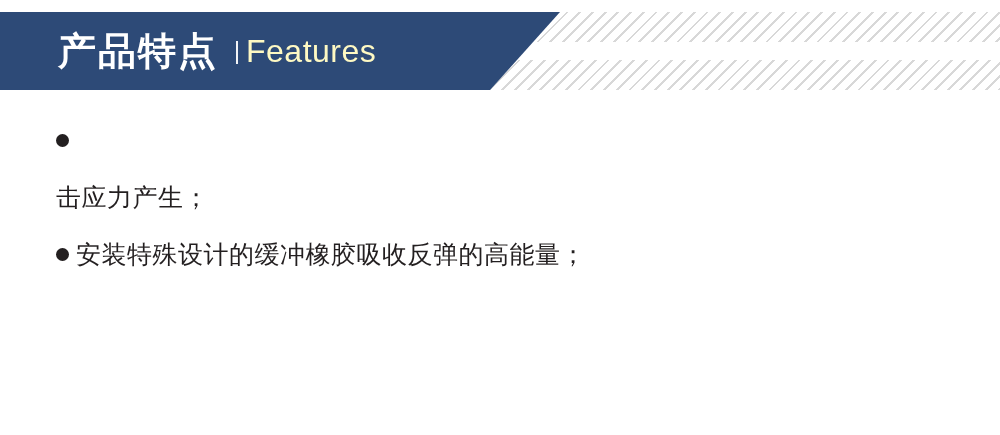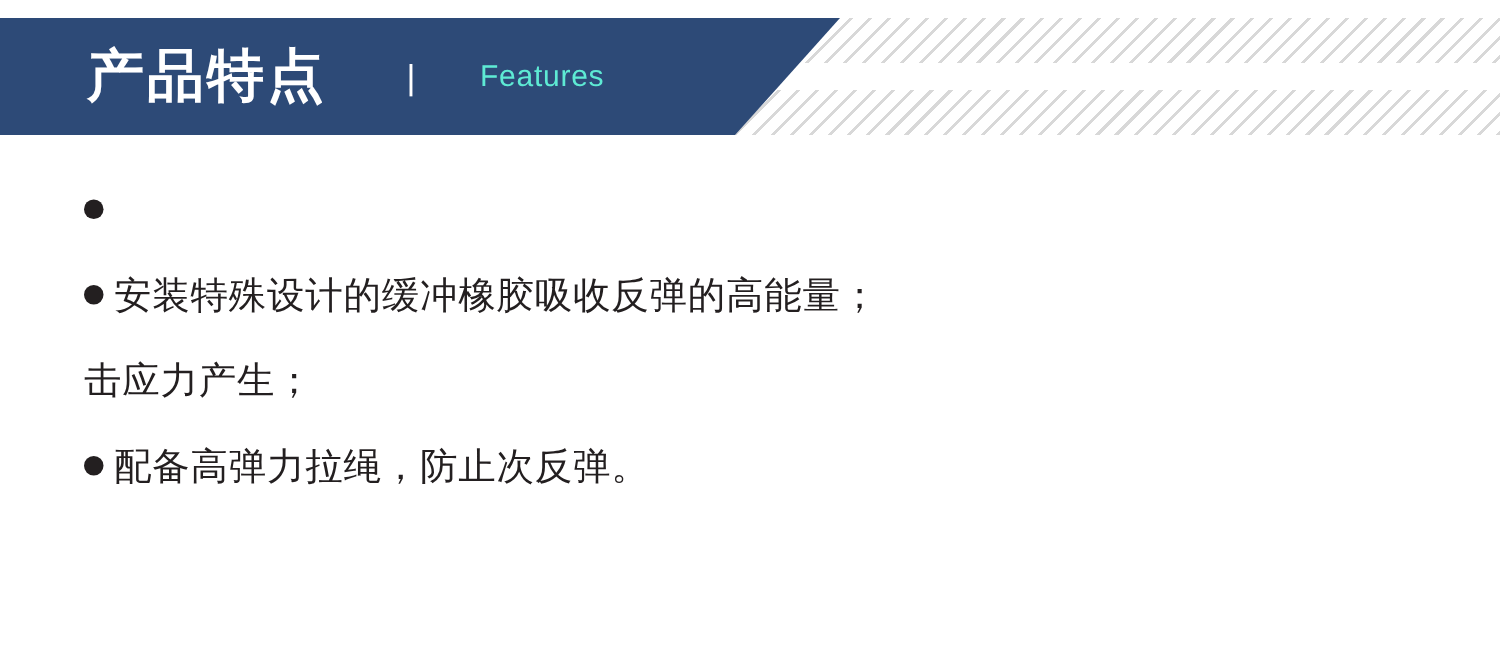--- a/index.html
+++ b/index.html
@@ -57,41 +57,40 @@
   .title-block {
     position: absolute;
     left: 0;
     top: 0;
     width: 560px;
     height: 78px;
     background: #2d4a77;
     clip-path: polygon(0 0, 560px 0, 490px 78px, 0 78px);
     display: flex;
     align-items: center;
-    gap: 37px;
   }
   .title-cn {
     color: #ffffff;
     font-size: 38px;
     font-weight: bold;
     letter-spacing: 2px;
     margin-left: 58px;
     line-height: 1;
   }
   .title-sep {
     color: #ffffff;
     font-size: 23px;
     margin-left: 16px;
     margin-right: 6px;
     line-height: 1;
     font-weight: normal;
   }
   .title-en {
-    color: #5eead4;
-    font-size: 20px;
+    color: #fef9c3;
+    font-size: 32px;
     font-weight: normal;
     letter-spacing: 0.5px;
     line-height: 1;
   }
 
   
   .features {
     position: absolute;
     left: 56px;
     top: 112px;
@@ -129,24 +128,21 @@
       <span class="title-cn">产品特点</span>
       <span class="title-sep">|</span>
       <span class="title-en">Features</span>
     </div>
   </div>
 
   <div class="features">
     <div class="feature-line">
       <span class="bullet"></span>
     </div>
-    <div class="feature-line">
-      <span class="bullet"></span><span>安装特殊设计的缓冲橡胶吸收反弹的高能量；</span>
-    </div>
     <div class="feature-line cont">
       <span>击应力产生；</span>
     </div>
     <div class="feature-line">
-      <span class="bullet"></span><span>配备高弹力拉绳，防止次反弹。</span>
+      <span class="bullet"></span><span>安装特殊设计的缓冲橡胶吸收反弹的高能量；</span>
     </div>
   </div>
 
 </div>
 
 </body></html>

